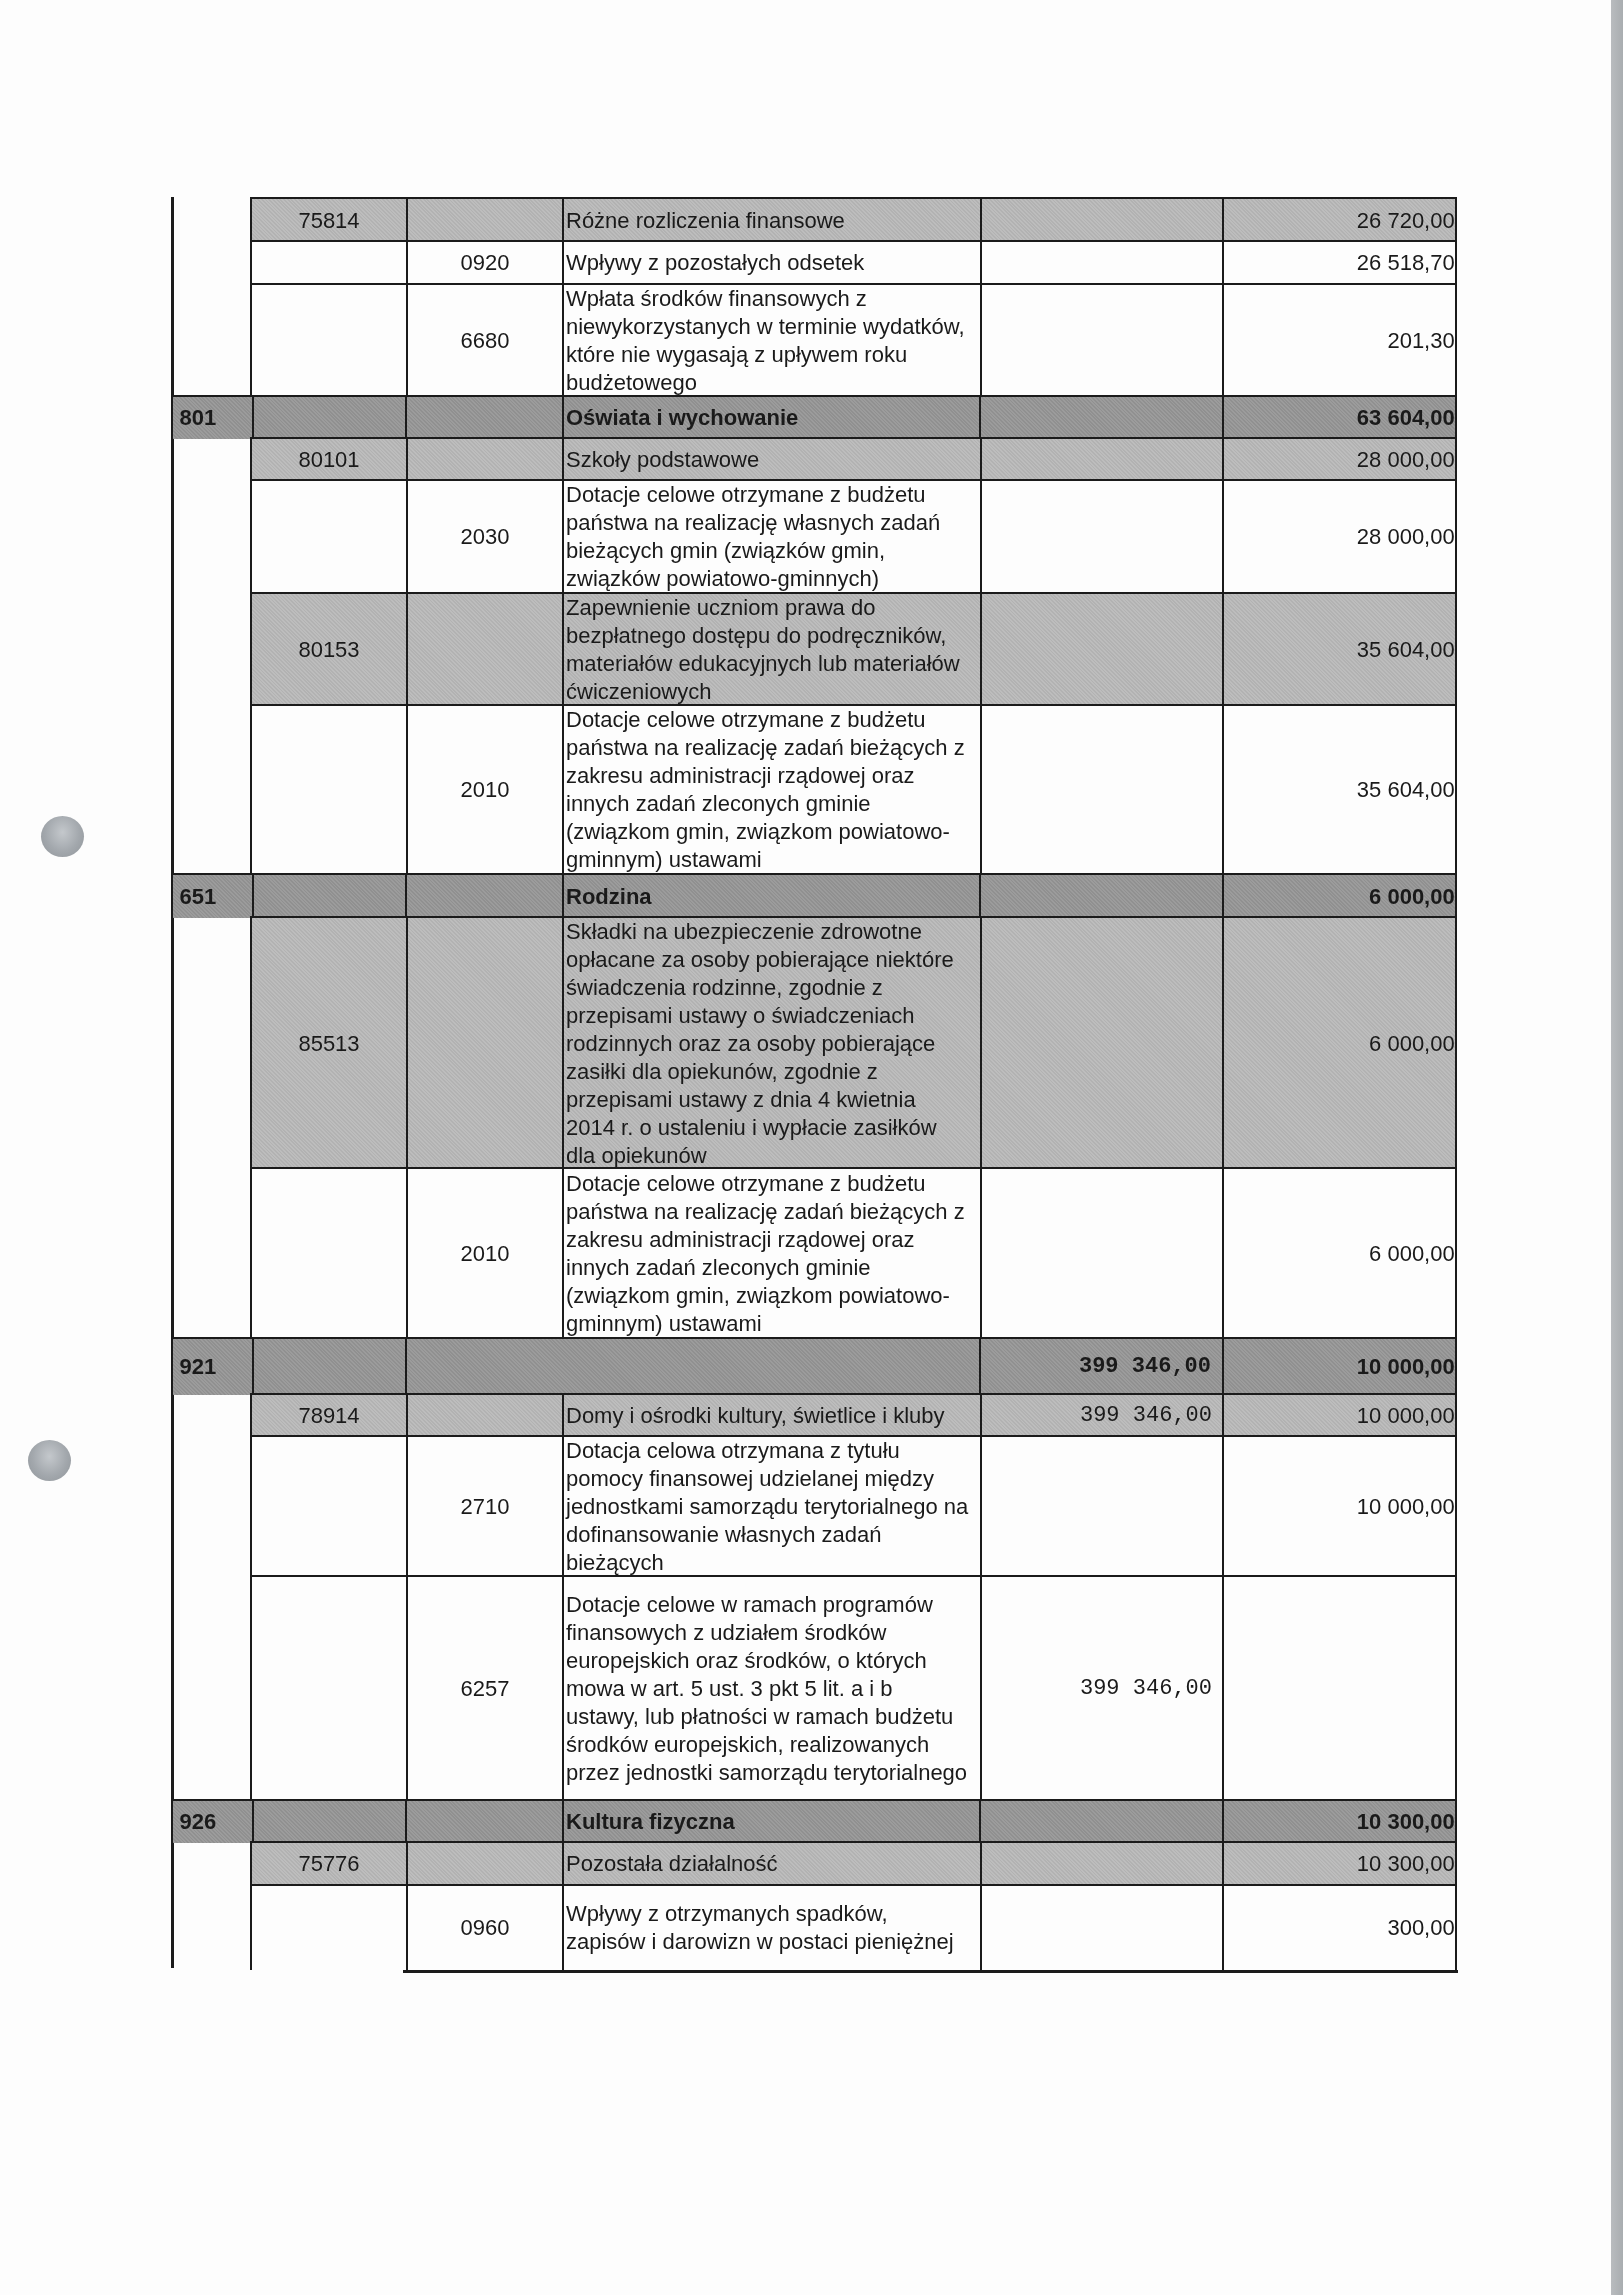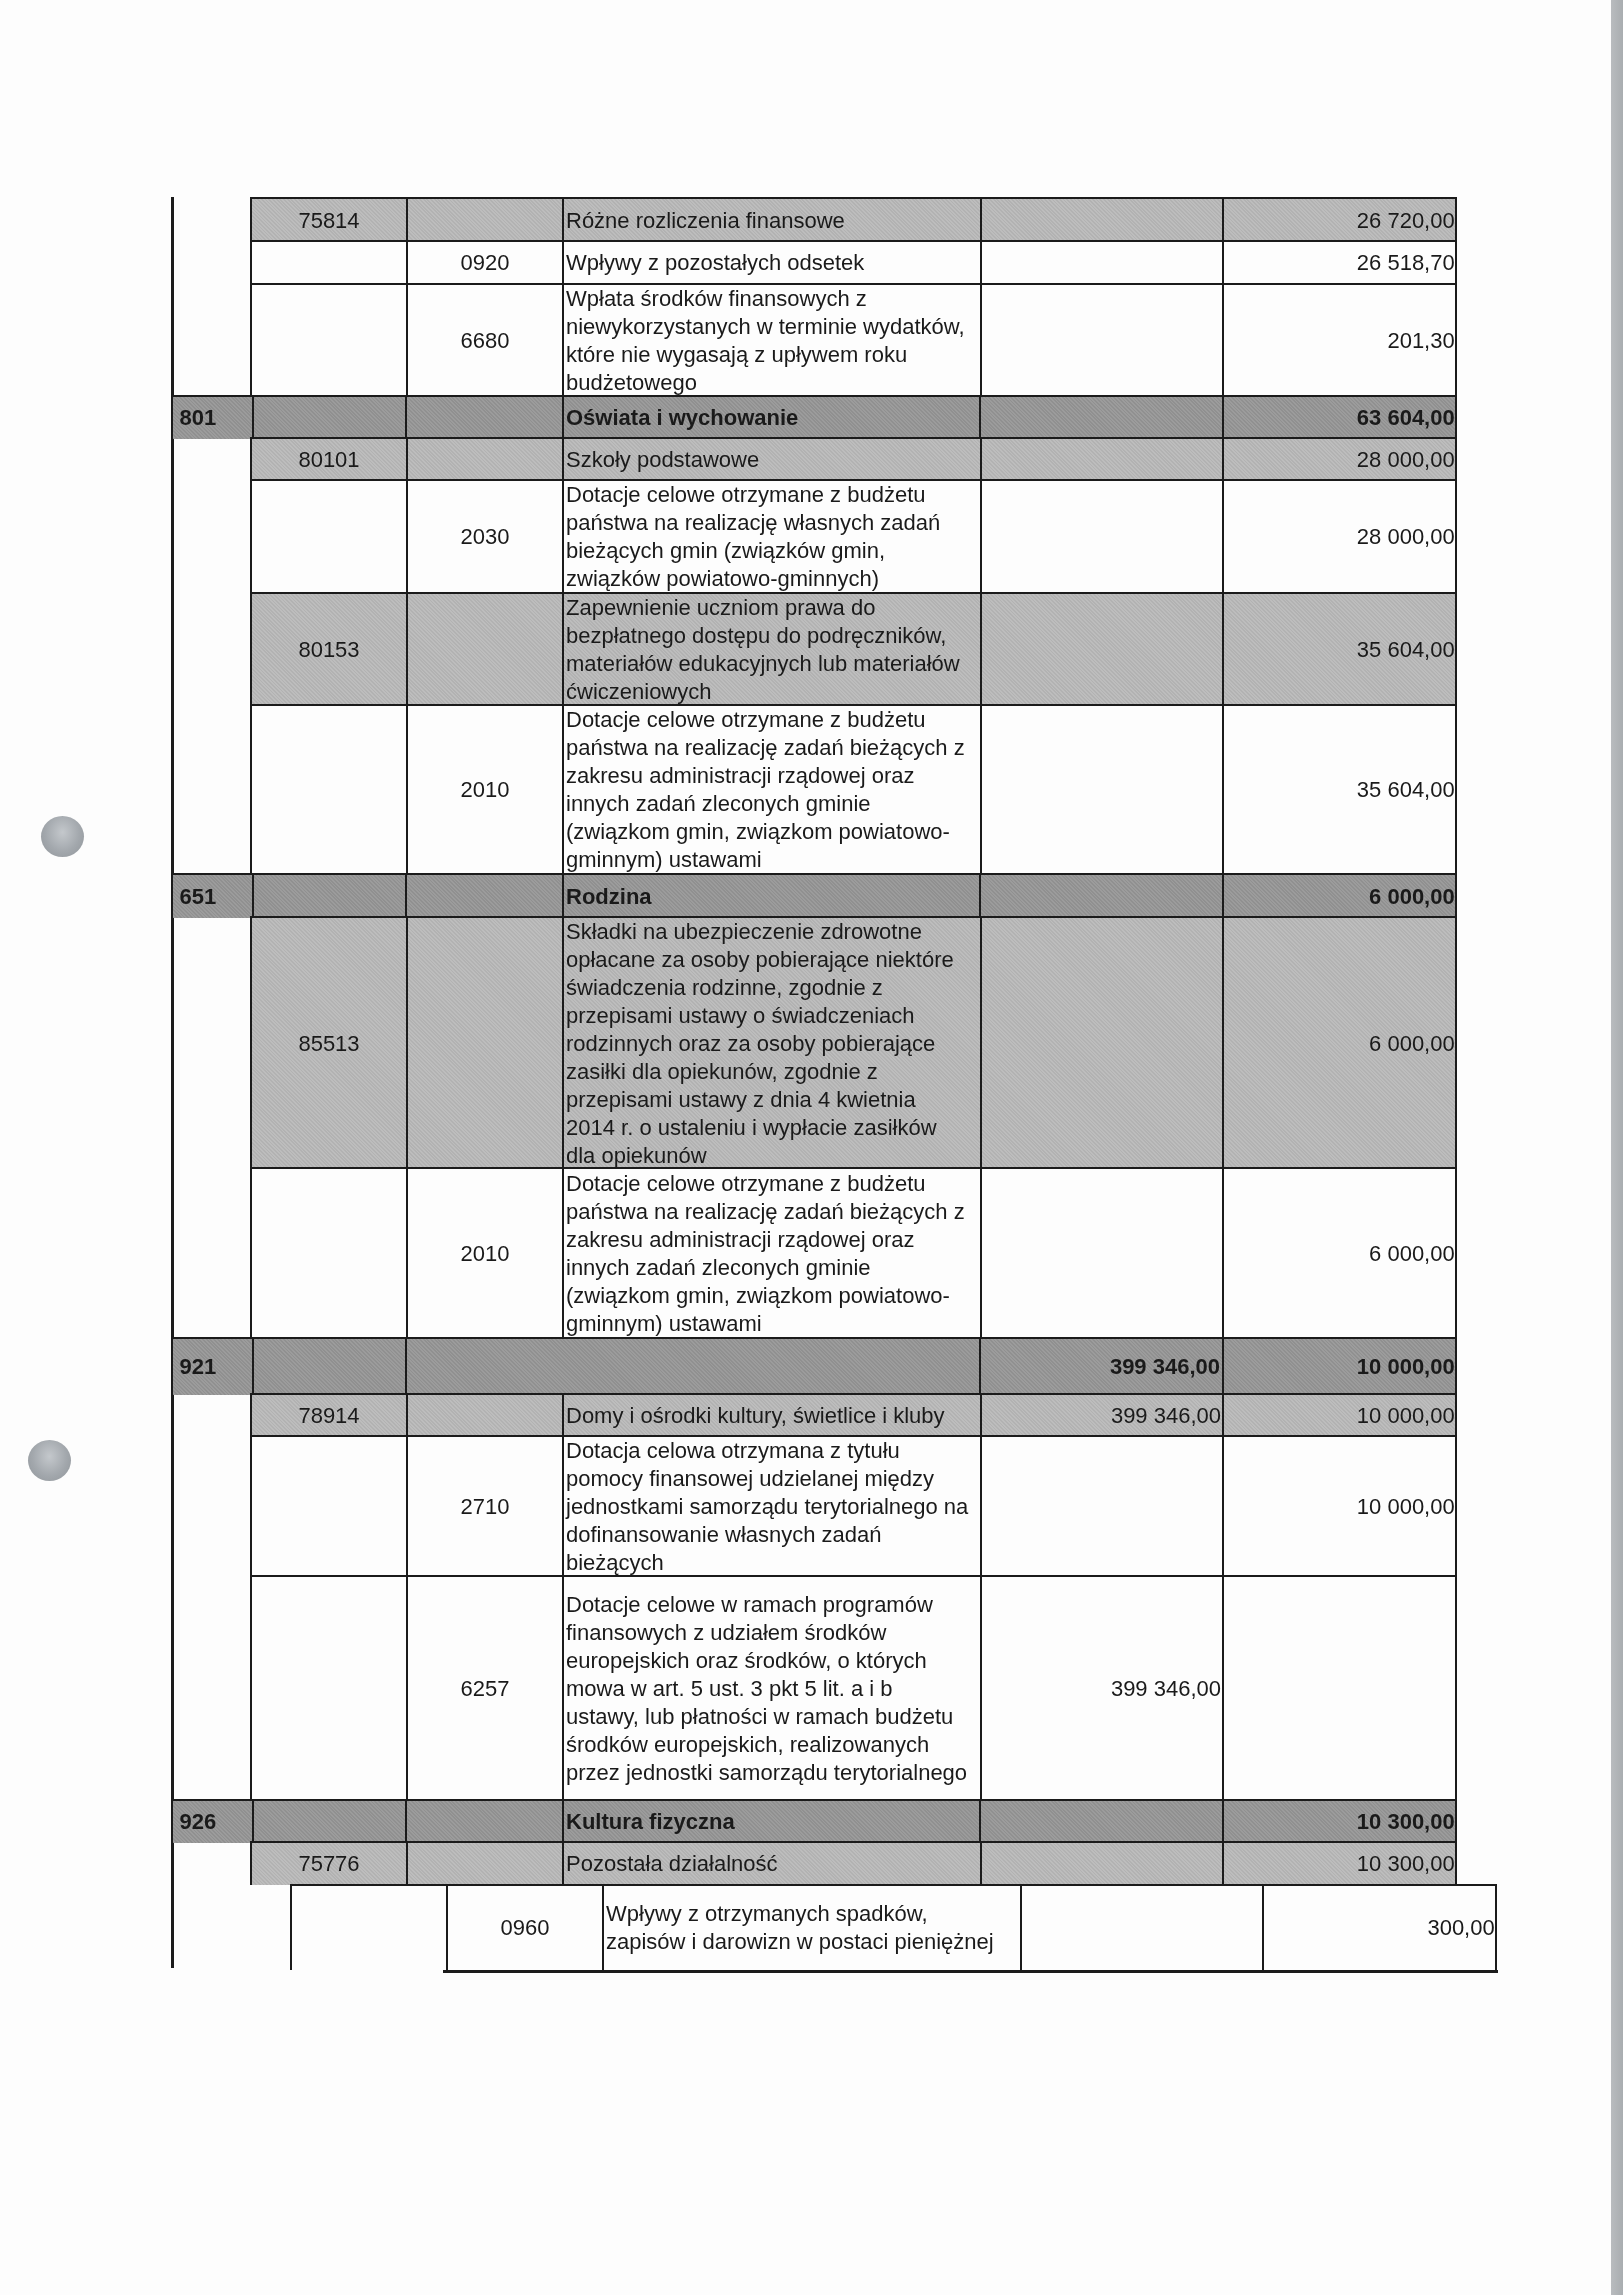--- a/index.html
+++ b/index.html
@@ -21,41 +21,41 @@
     position: absolute; left: 171px; top: 197px; width: 2.6px; height: 1771px; background: #1b1b1b;
   }
   .row {
     position: absolute; left: 250px; width: 1207px;
     box-sizing: border-box;
     border-top: 2.6px solid #1b1b1b;
     border-right: 2.6px solid #1b1b1b;
     border-left: 2.6px solid #1b1b1b;
   }
   .row.section { left: 171px; width: 1286px; }
-  .row.last { border-bottom: 3.3px solid #1b1b1b; margin-left: 40px; }
+  .row.last { border-bottom: 3.3px solid #1b1b1b; }
   .row.shade-sub { background-color: #bdbdbd;
     background-image: repeating-linear-gradient(45deg, rgba(0,0,0,0.06) 0 1.3px, transparent 1.3px 2.6px); }
   .row.shade-sec { background-color: #9c9c9c;
     background-image: repeating-linear-gradient(45deg, rgba(0,0,0,0.08) 0 1.3px, transparent 1.3px 2.6px); }
   .cell {
     position: absolute; top: 0; bottom: 0;
     display: flex; align-items: center;
     box-sizing: border-box;
     font-size: 22px; line-height: 28px;
   }
   .cell + .cell { border-left: 2px solid #1b1b1b; }
   
   .row .c-sec  { left: 0; width: 79px; justify-content: flex-start; padding-left: 6.5px; font-weight: bold; }
   .row .c-sub  { left: 0; width: 154px; justify-content: center; }
   .row.section .c-sub { left: 79px; }
   .row .c-par  { left: 154px; width: 156px; justify-content: center; }
   .row.section .c-par { left: 232px; }
   .row .c-desc { left: 310px; width: 418px; justify-content: flex-start; padding-left: 2px; white-space: pre-line; }
   .row.section .c-desc { left: 389px; }
-  .row .c-v1   { left: 728px; width: 242px; justify-content: flex-end; padding-right: 1px; }
+  .row .c-v1   { left: 728px; width: 242px; justify-content: flex-end; padding-right: 10px; font-family: Liberation Mono, monospace; }
   .row.section .c-v1 { left: 806px; }
   .row .c-v2   { left: 970px; width: 234px; justify-content: flex-end; padding-right: 1.3px; }
   .row.section .c-v2 { left: 1049px; width: 234px; }
   .row.section .c-desc, .row.section .c-v1, .row.section .c-v2 { font-weight: bold; }
 </style>
 </head>
 <body>
 
 <div class="edge-strip"></div>
 <div class="punch-hole" style="left:41px; top:816px;"></div>

